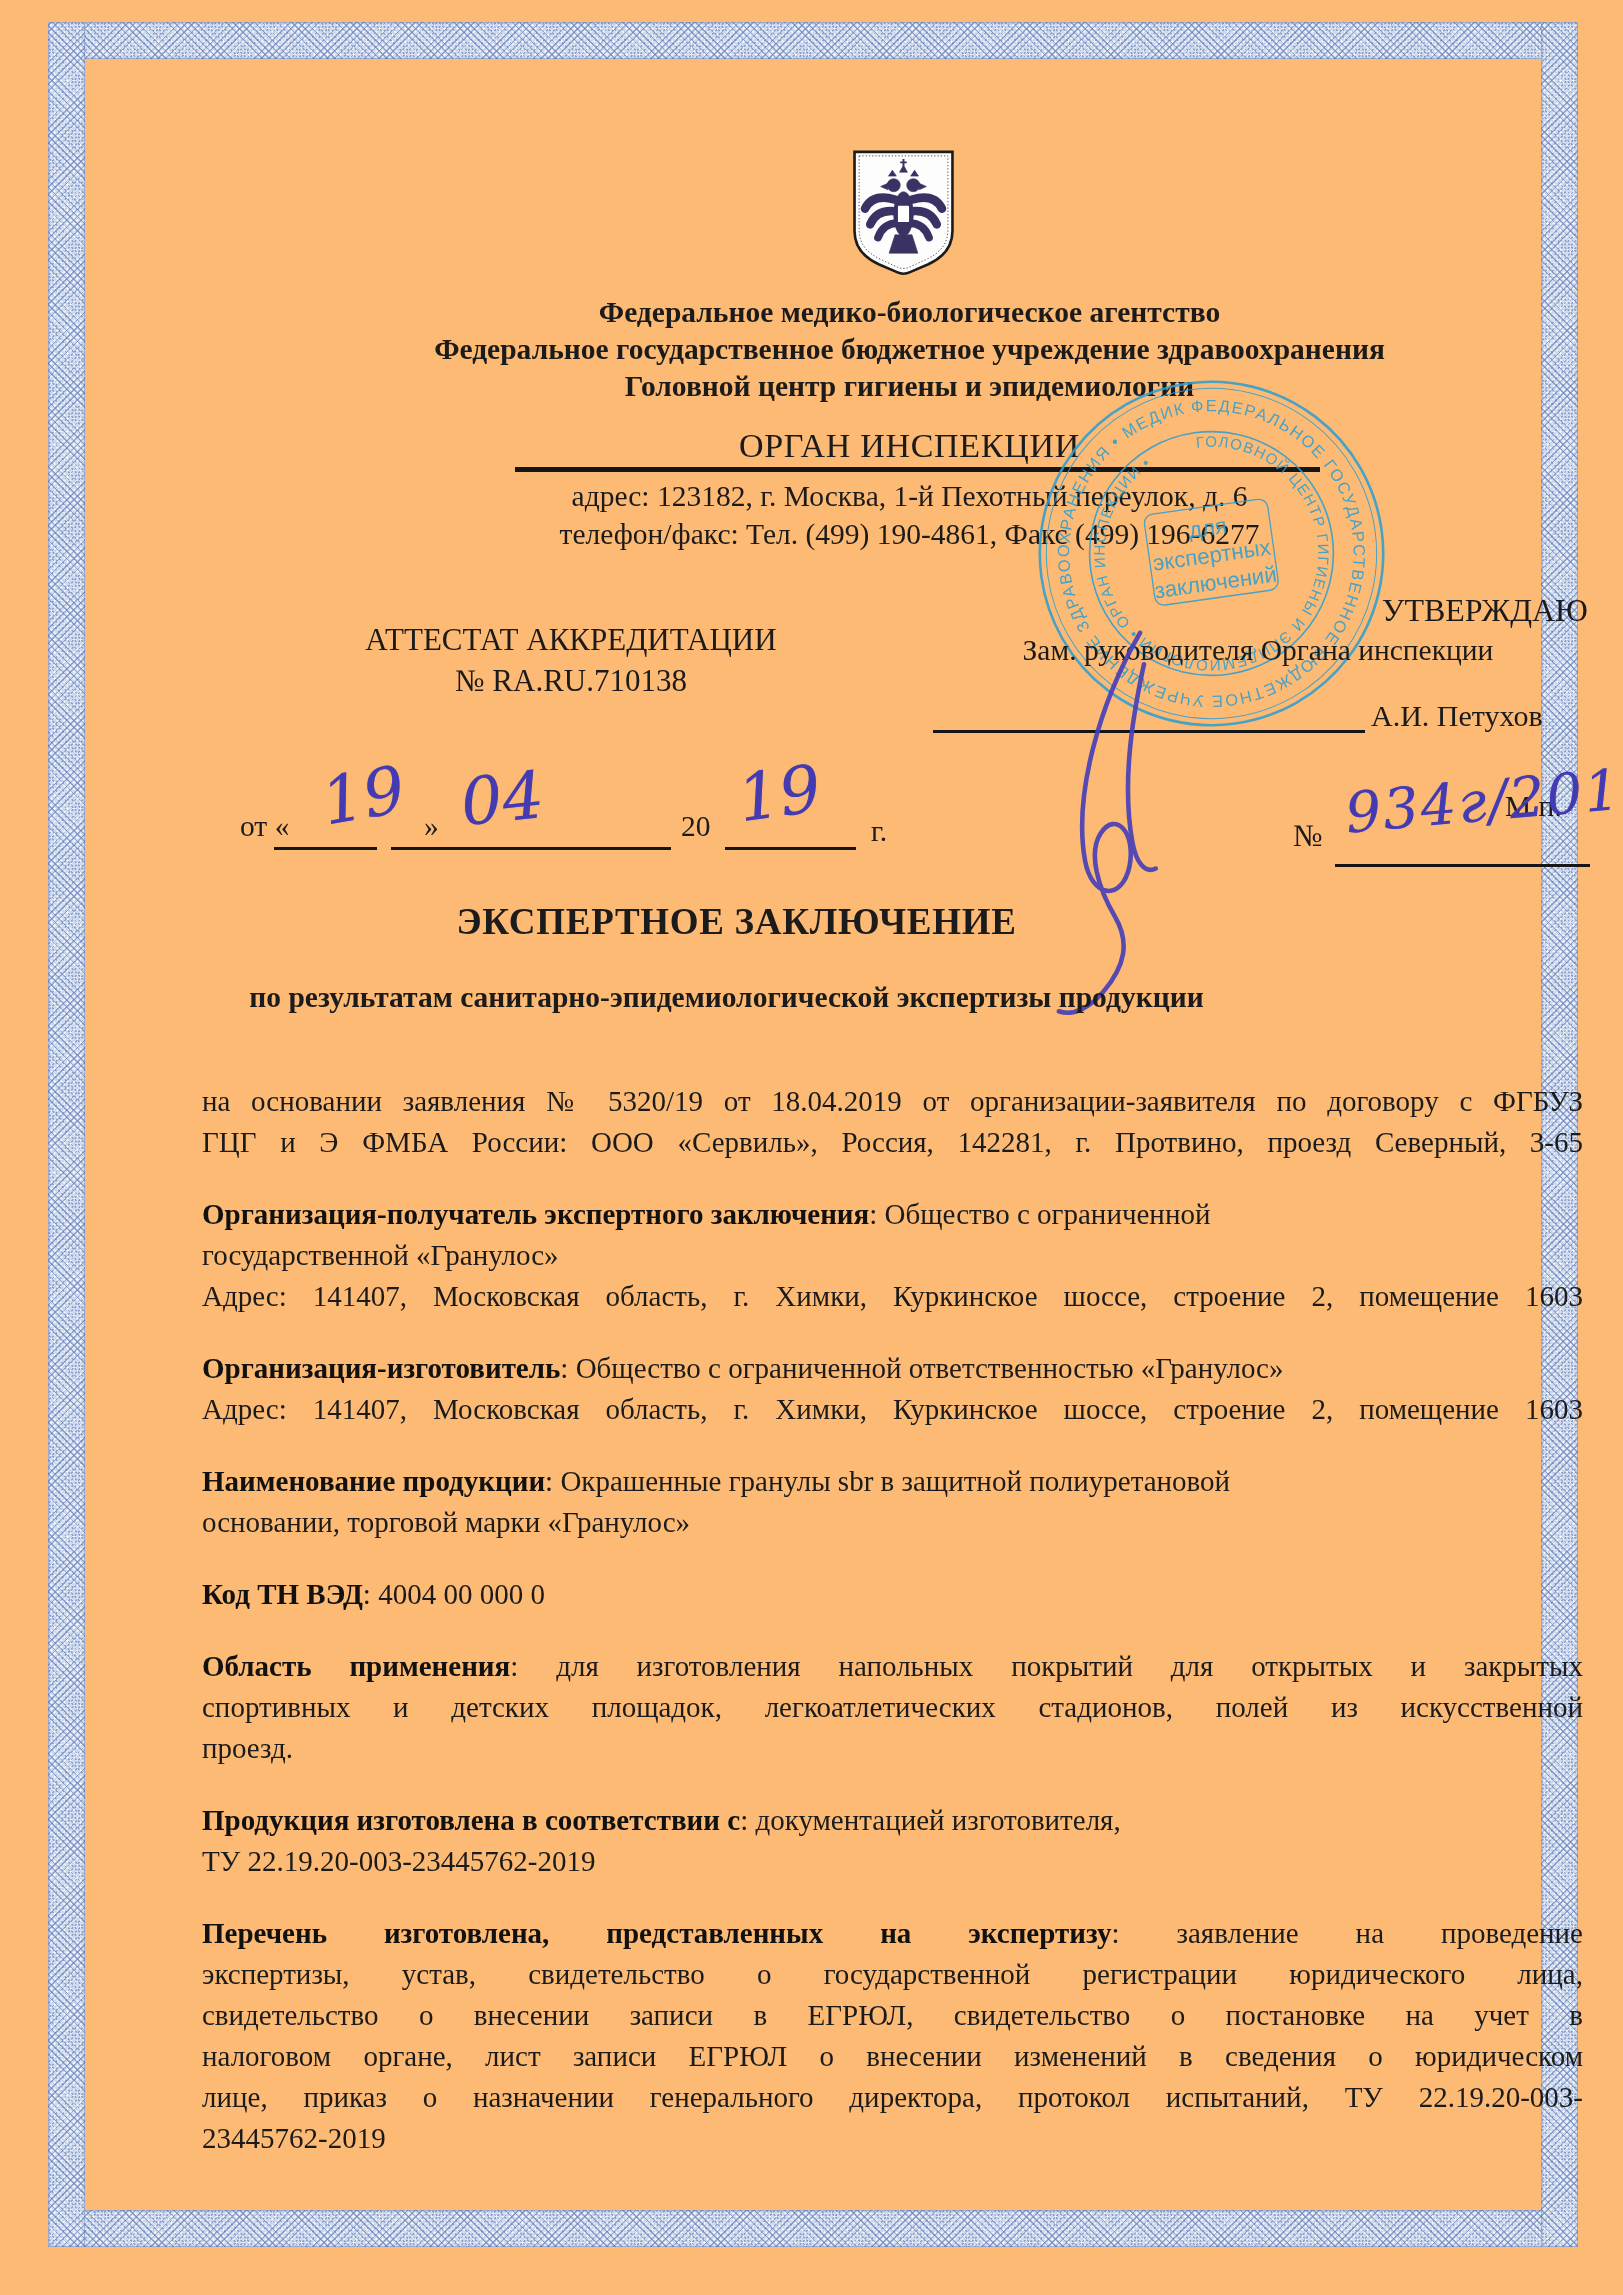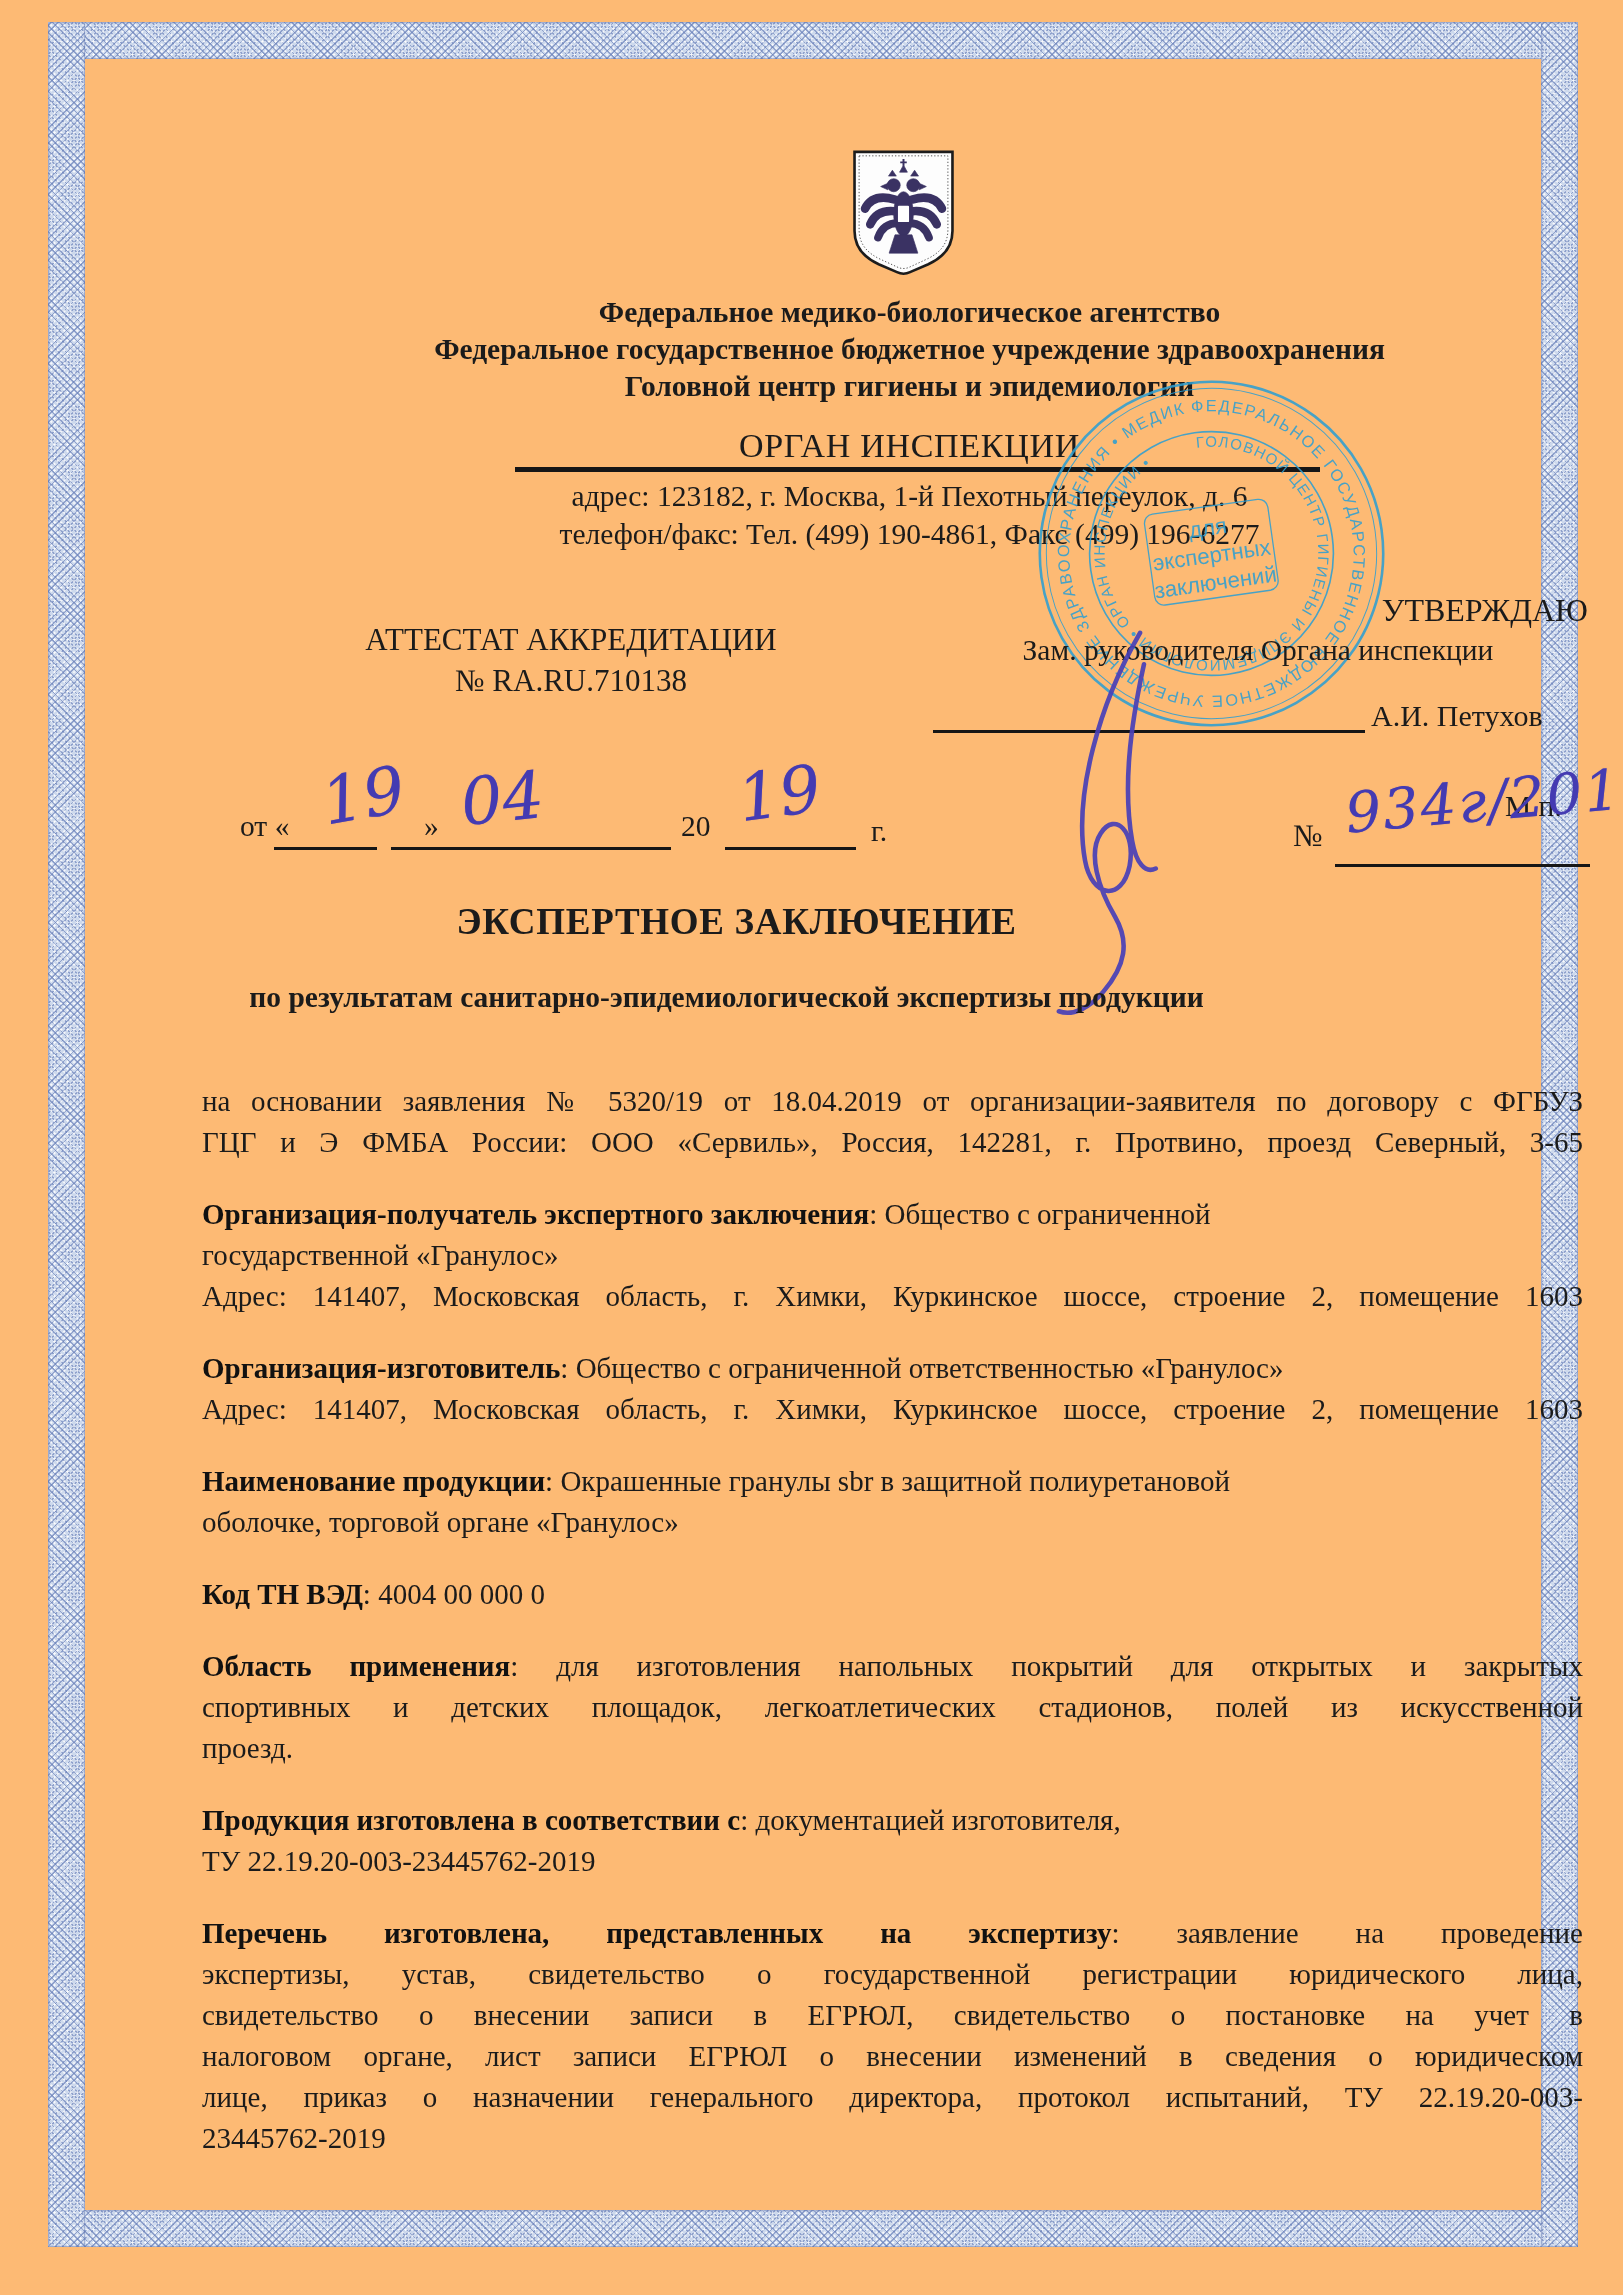--- a/index.html
+++ b/index.html
@@ -165,21 +165,21 @@
         <div class="line"><b>Организация-получатель экспертного заключения</b>: Общество с ограниченной</div>
         <div class="line">государственной «Гранулос»</div>
         <div class="line stretch">Адрес: 141407, Московская область, г. Химки, Куркинское шоссе, строение 2, помещение 1603</div>
       </div>
       <div class="para">
         <div class="line"><b>Организация-изготовитель</b>: Общество с ограниченной ответственностью «Гранулос»</div>
         <div class="line stretch">Адрес: 141407, Московская область, г. Химки, Куркинское шоссе, строение 2, помещение 1603</div>
       </div>
       <div class="para">
         <div class="line"><b>Наименование продукции</b>: Окрашенные гранулы sbr в защитной полиуретановой</div>
-        <div class="line">оболочке, торговой органе «Гранулос»</div>
+        <div class="line">основании, торговой марки «Гранулос»</div>
       </div>
       <div class="para">
         <div class="line"><b>Код ТН ВЭД</b>: 4004 00 000 0</div>
       </div>
       <div class="para">
         <div class="line stretch"><b>Область применения</b>: для изготовления напольных покрытий для открытых и закрытых</div>
         <div class="line stretch">спортивных и детских площадок, легкоатлетических стадионов, полей из искусственной</div>
         <div class="line">проезд.</div>
       </div>
       <div class="para">

